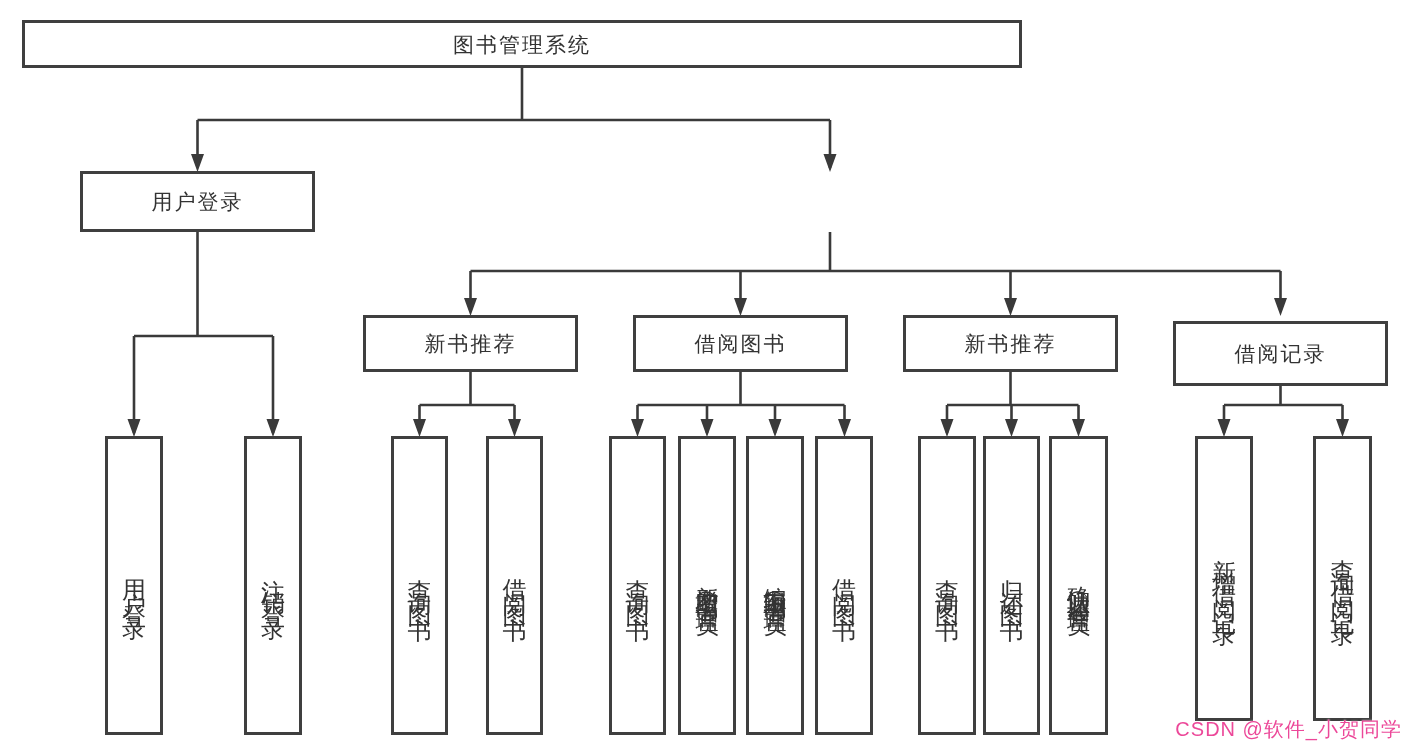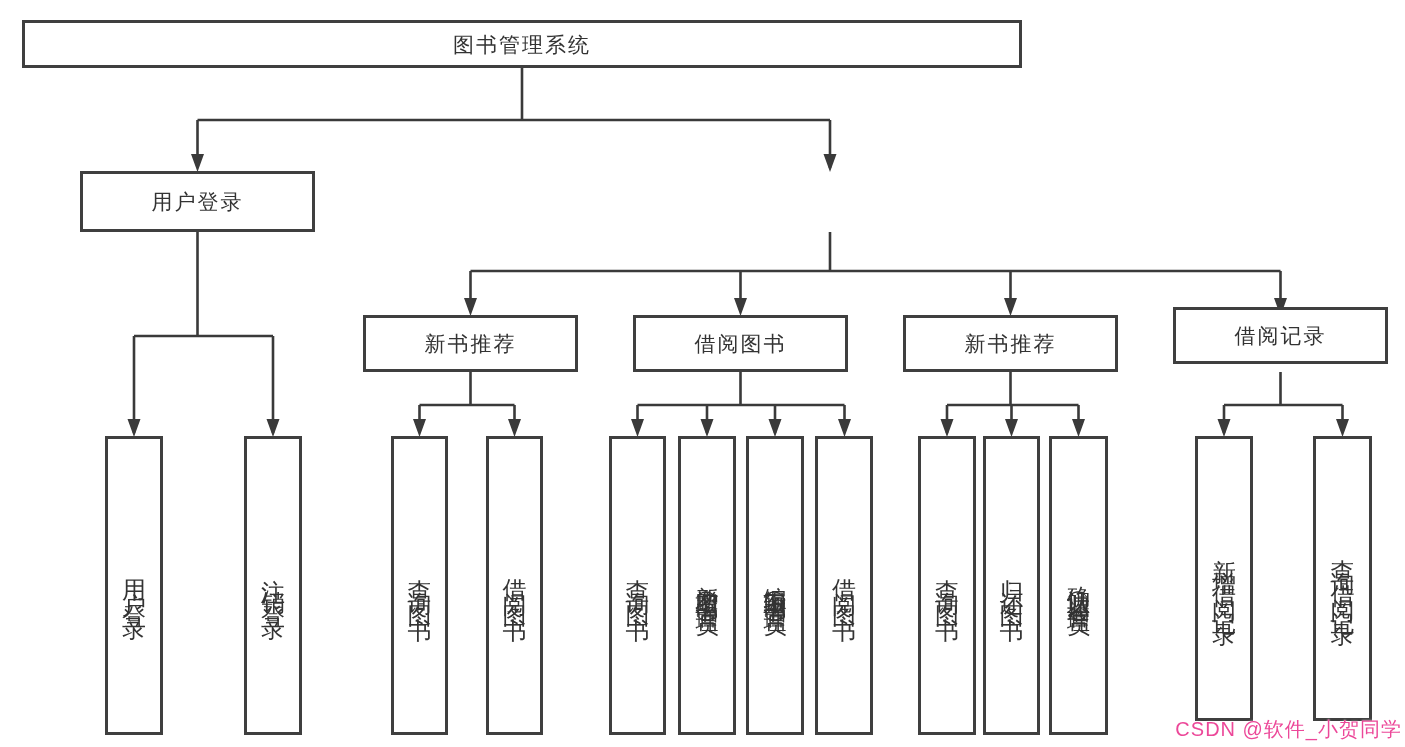--- a/index.html
+++ b/index.html
@@ -102,21 +102,21 @@
 
   <div class="box h" style="left:363px;top:315px;width:215px;height:57px">
     <span>新书推荐</span>
   </div>
   <div class="box h" style="left:633px;top:315px;width:215px;height:57px">
     <span>借阅图书</span>
   </div>
   <div class="box h" style="left:903px;top:315px;width:215px;height:57px">
     <span>新书推荐</span>
   </div>
-  <div class="box h" style="left:1173px;top:307px;width:215px;height:57px">
+  <div class="box h" style="left:1173px;top:321px;width:215px;height:65px">
     <span>借阅记录</span>
   </div>
 
   <div class="box v" style="left:105px;top:436px;width:58px;height:299px">
     <span>用户登录</span>
   </div>
   <div class="box v" style="left:244px;top:436px;width:58px;height:299px">
     <span>注销登录</span>
   </div>
 

